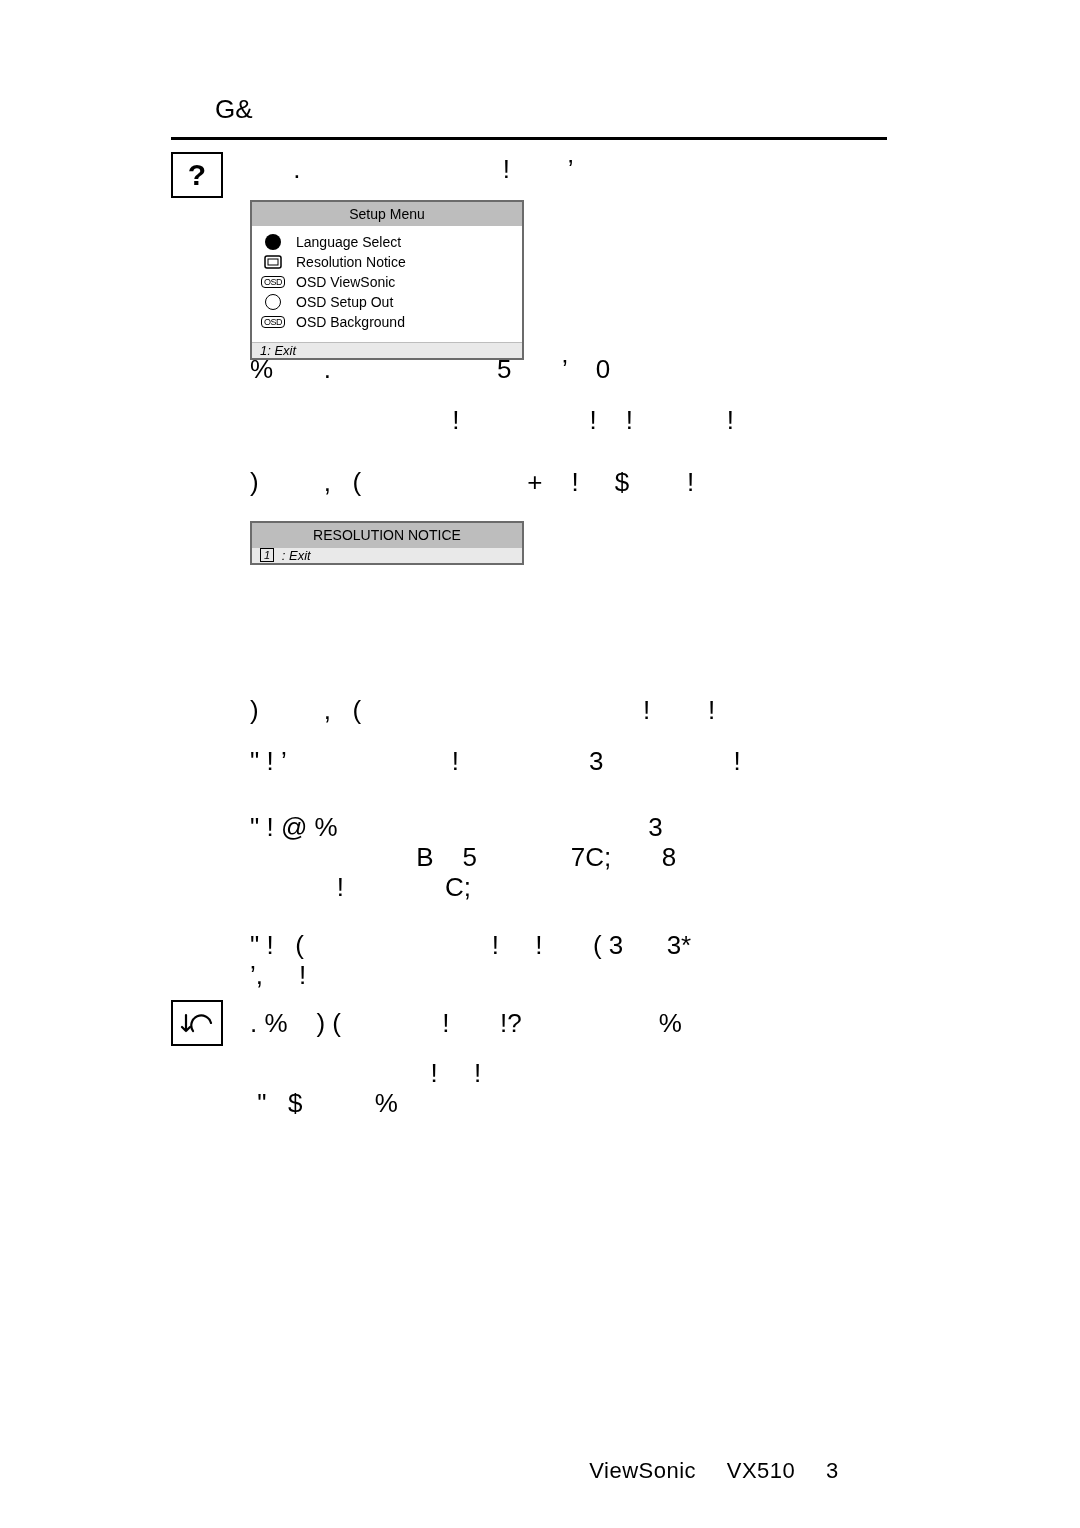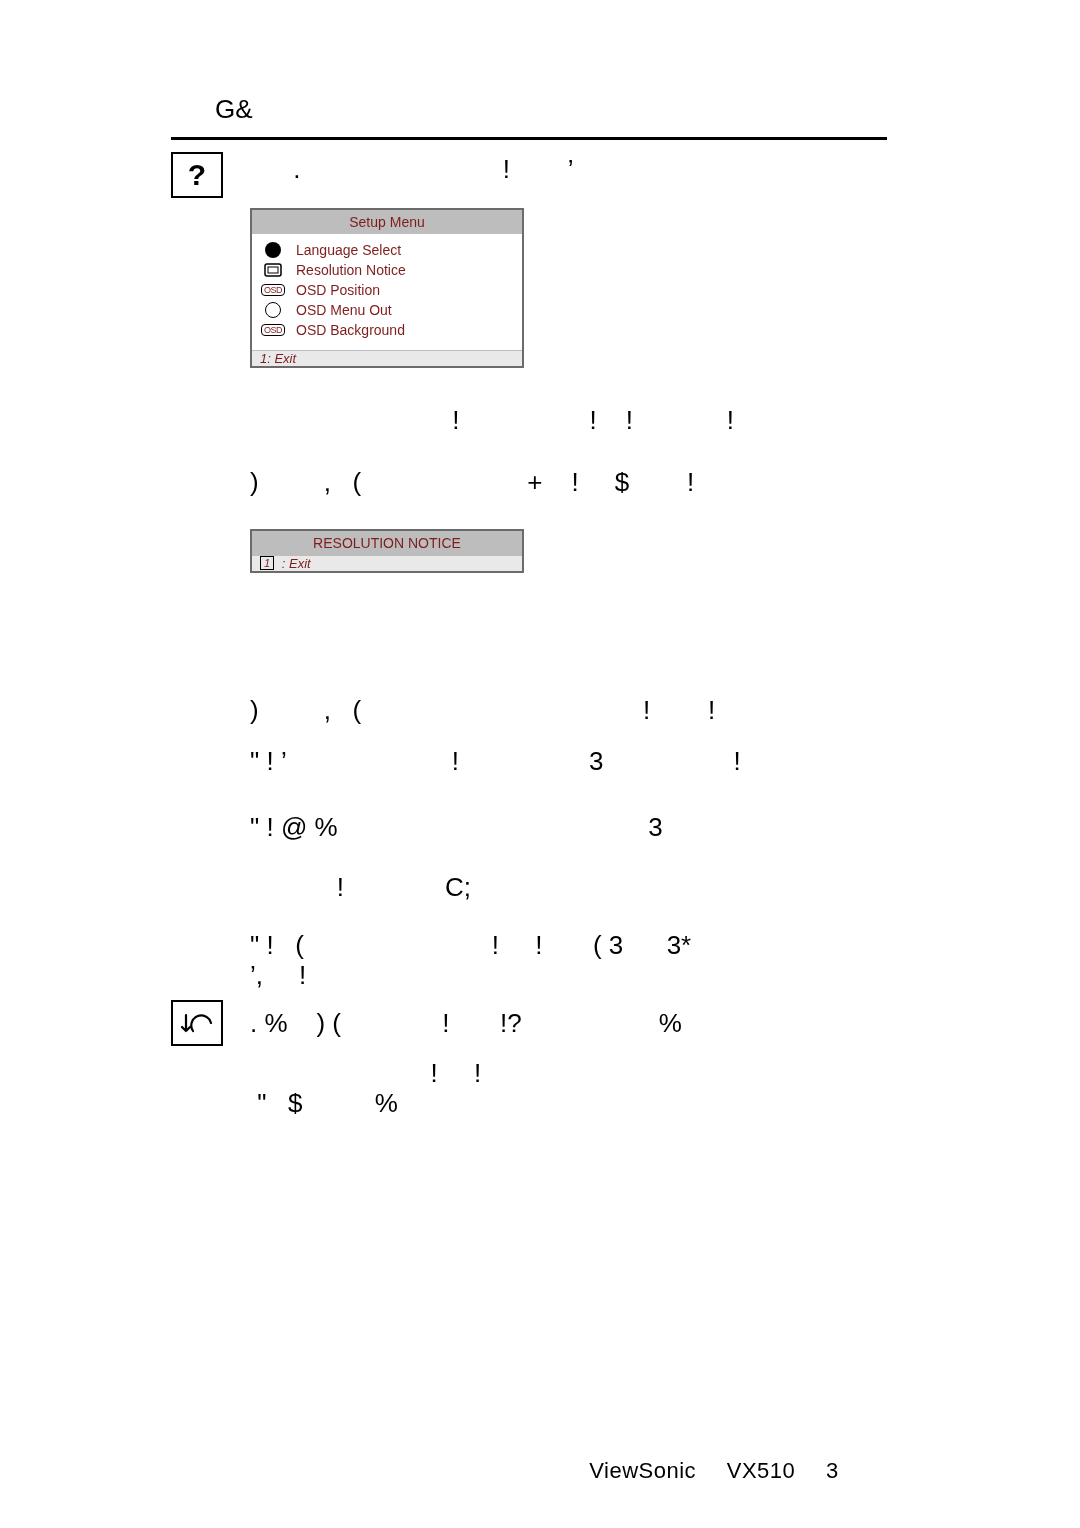--- a/index.html
+++ b/index.html
@@ -60,22 +60,22 @@
   }
   .icon-question { }
   .icon-reset svg { }
 
   
   .osd {
     border: 2px solid #6b6b6b;
     width: 270px;
     background: #fff;
     font-size: 14px;
-    color: #7f1d1d;
-    margin-top: 14px;
+    color: #000000;
+    margin-top: 6px;
   }
   .osd-title {
     background: #bdbdbd;
     text-align: center;
     padding: 4px 0;
     font-weight: normal;
   }
   .osd-body {
     padding: 6px 10px 10px 10px;
   }
@@ -196,54 +196,56 @@
                 <rect x="1" y="1" width="16" height="12" rx="2" ry="2" fill="none" stroke="#000" stroke-width="1.5"></rect>
                 <rect x="4" y="4" width="10" height="6" fill="none" stroke="#000" stroke-width="1"></rect>
               </svg>
           </span>
           <span>Resolution   Notice</span>
         </div>
         <div class="osd-item">
           <span class="osd-icon">
               <span class="badge">OSD</span>
             </span>
-          <span>OSD   Position</span>
+          <span>OSD   ViewSonic</span>
         </div>
         <div class="osd-item">
           <span class="osd-icon">
               <span class="clock"></span>
             </span>
-          <span>OSD   Menu Out</span>
+          <span>OSD   Setup Out</span>
         </div>
         <div class="osd-item">
           <span class="osd-icon">
               <span class="badge">OSD</span>
             </span>
           <span>OSD Background</span>
         </div>
       </div>
       <div class="osd-foot">1: Exit</div>
     </div>
   </div>
 
+  <div class="row" style="left:250px; top:352px;">%       .                       5       ’    0</div>
   <div class="row" style="left:250px; top:403px;">                            !                  !    !             !</div>
   <div class="row" style="left:250px; top:465px;">)         ,   (                       +    !     $        !</div>
 
   <div class="content-col" style="top:515px;">
     <div class="osd osd-resnotice">
       <div class="osd-title">RESOLUTION NOTICE</div>
       <div class="osd-foot">
         <span class="small-box">1</span><span> : Exit</span>
       </div>
     </div>
   </div>
 
   <div class="row" style="left:250px; top:693px;">)         ,   (                                       !        !</div>
   <div class="row" style="left:250px; top:744px;">" ! ’                       !                  3                  !</div>
   <div class="row" style="left:250px; top:810px;">" ! @ %                                           3</div>
+  <div class="row" style="left:250px; top:840px;">                       B    5             7C;       8</div>
   <div class="row" style="left:250px; top:870px;">            !              C;</div>
   <div class="row" style="left:250px; top:928px;">" !   (                          !     !       ( 3      3*</div>
   <div class="row" style="left:250px; top:958px;">’,     !</div>
   <div class="row" style="left:250px; top:1006px;">. %    ) (              !       !?                   %</div>
   <div class="row" style="left:250px; top:1056px;">                         !     !</div>
   <div class="row" style="left:250px; top:1086px;"> "   $          %</div>
 
   <div class="footer">
     <span style="margin-left:360px;">ViewSonic</span>
     <span>VX510</span>

